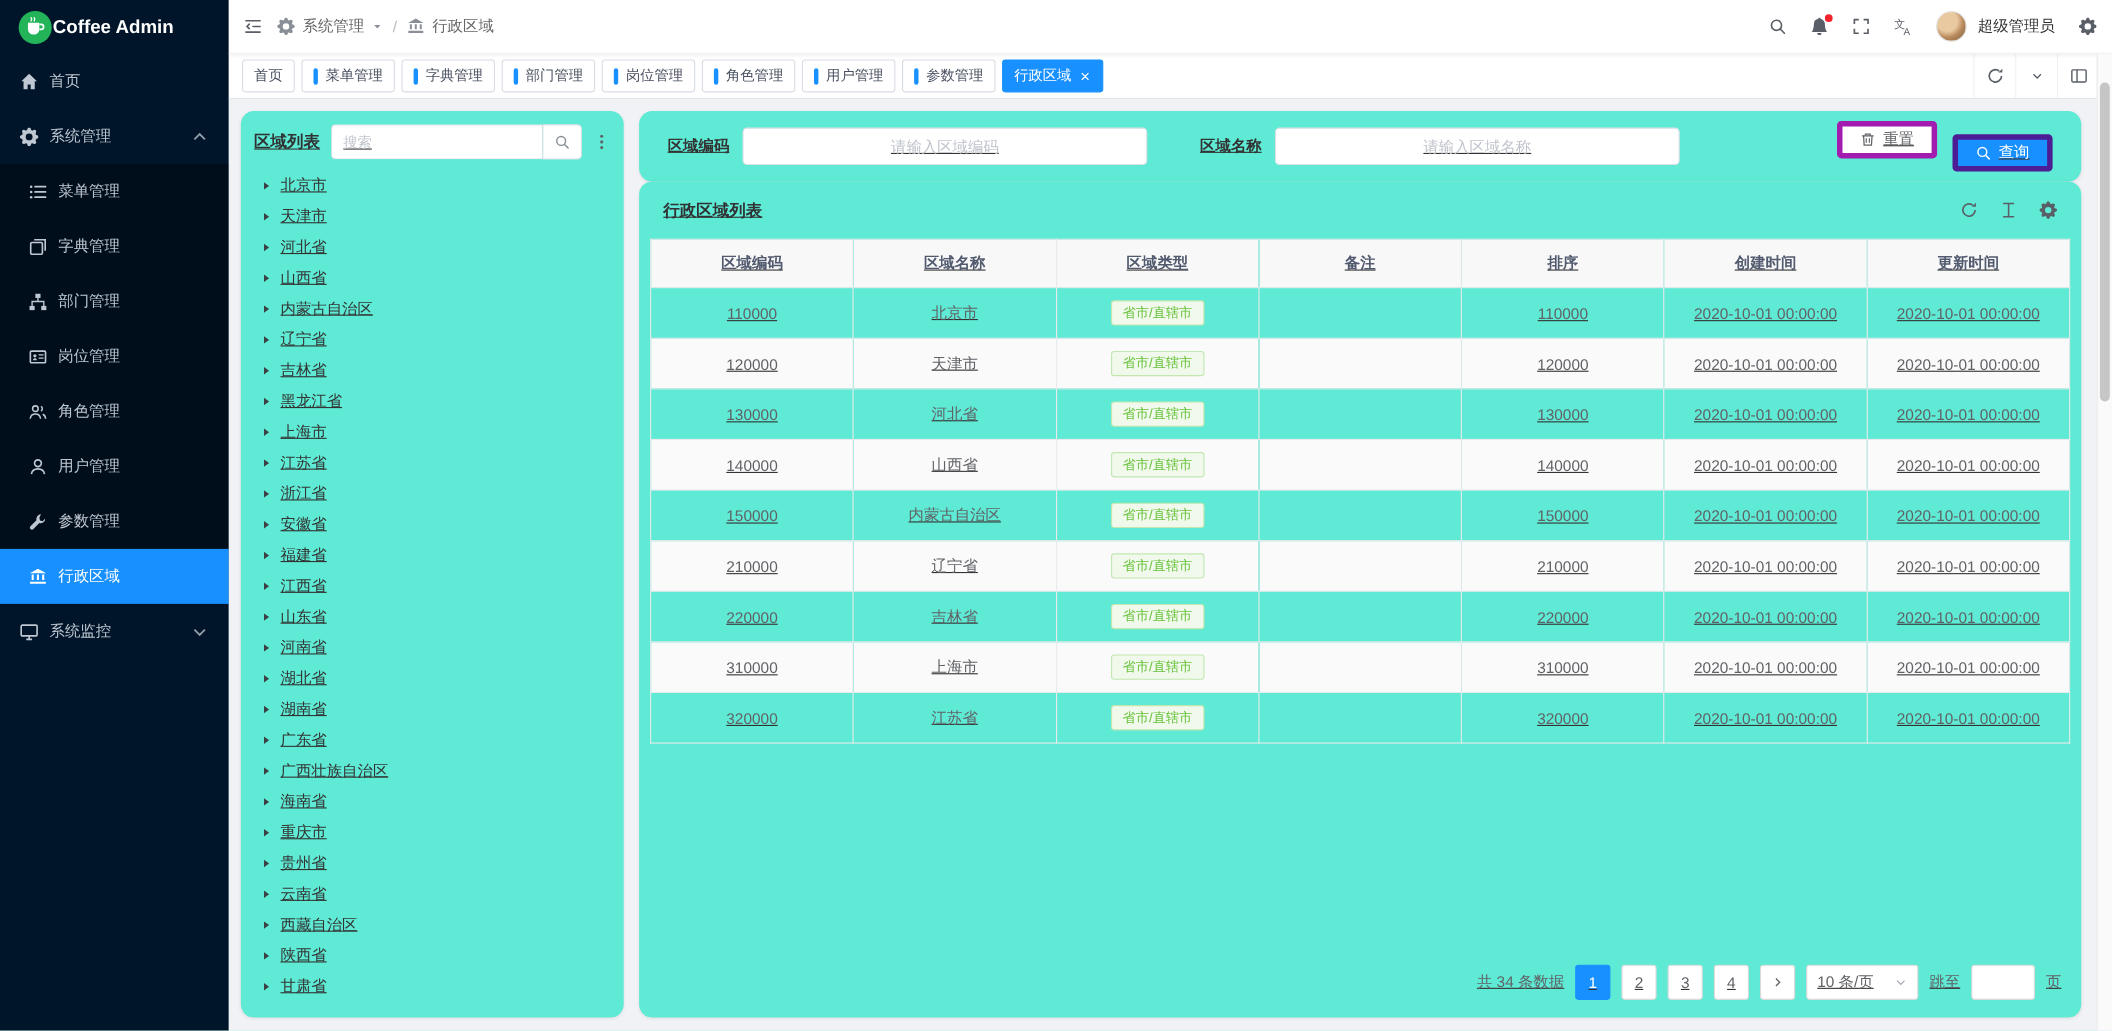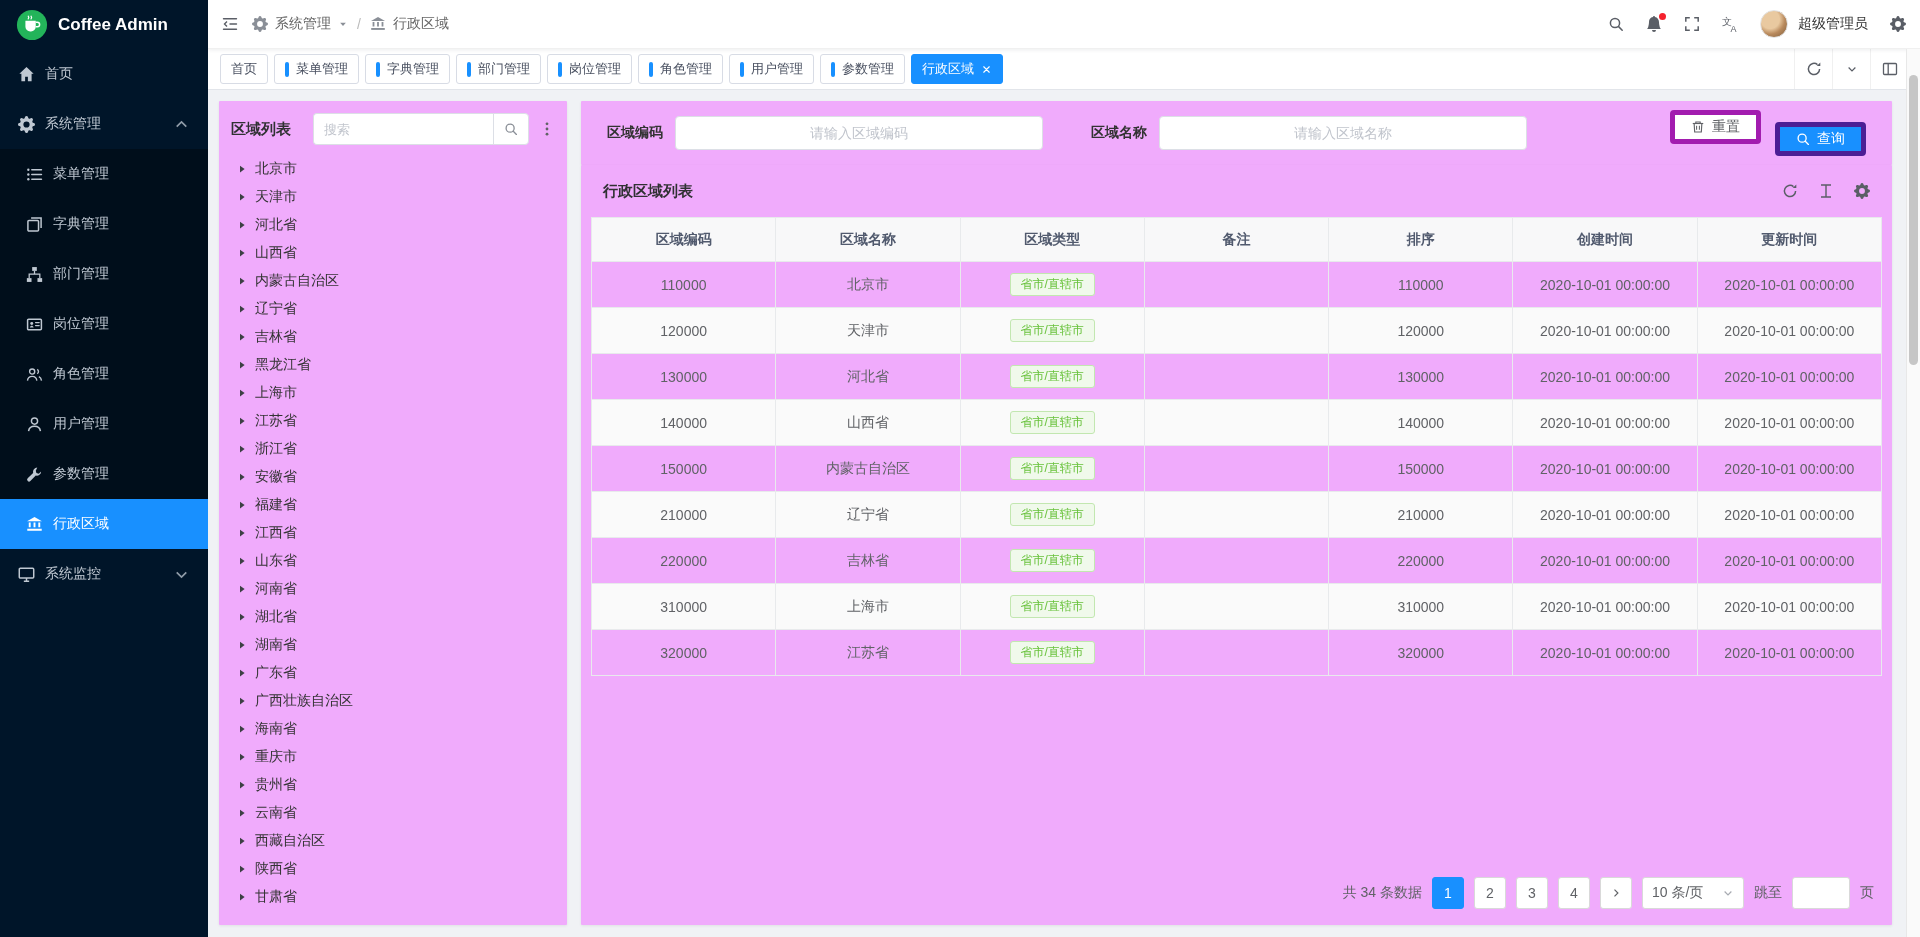--- a/index.html
+++ b/index.html
@@ -7,21 +7,21 @@
   body { font-family:"Liberation Sans","DejaVu Sans",sans-serif; font-size:14px; color:#333; background:#f0f2f5; }
   .app { position:relative; display:flex; width:1920px; height:937px; }
 
   .icon { display:inline-flex; width:16px; height:16px; flex-shrink:0; }
   .icon svg { width:100%; height:100%; display:block; }
   .icon.sm { width:12px; height:12px; }
   .icon.xs { width:10px; height:10px; }
 
   
   .sidebar { width:208px; flex-shrink:0; background:#001529; color:#bfc8d2; display:flex; flex-direction:column; }
-  .logo { height:49px; display:flex; align-items:center; gap:10px; padding:0 16px; flex-shrink:0; }
+  .logo { height:49px; display:flex; align-items:center; padding:0 16px; flex-shrink:0; }
   .logo-icon { width:32px; height:32px; }
   .logo-title { color:#fff; font-size:17px; font-weight:bold; white-space:nowrap; }
   .menu-item { height:50px; display:flex; align-items:center; gap:10px; padding:0 18px; font-size:14px; cursor:pointer; color:#bfc8d2; }
   .menu-item .icon { width:17px; height:17px; }
   .submenu { background:rgba(0,0,0,.32); }
   .submenu .menu-item { padding-left:26px; }
   .menu-item.active { background:#1890ff; color:#fff; }
   .menu-arrow { margin-left:auto; opacity:.75; }
 
   
@@ -42,27 +42,27 @@
   .tab { height:30px; display:inline-flex; align-items:center; gap:7px; padding:0 10px; border:1px solid #d8dce5; border-radius:3px; background:#fff; color:#495060; font-size:13px; cursor:pointer; white-space:nowrap; }
   .tab-accent { width:4px; height:15px; border-radius:2px; background:#1890ff; }
   .tab .tab-close { display:none; width:11px; height:11px; }
   .tab.active { background:#1890ff; border-color:#1890ff; color:#fff; }
   .tab.active .tab-close { display:inline-flex; }
   .tabsbar-tools { margin-left:auto; display:flex; align-items:center; height:100%; }
   .tbtn { width:38px; height:100%; display:flex; align-items:center; justify-content:center; color:#5a5e66; border-left:1px solid #f0f0f0; cursor:pointer; }
 
   
   .content { flex:1; display:flex; gap:14px; padding:11px 28px 12px 11px; min-height:0; background:#f0f2f5; }
-  .card { background:#f0abfc; border-radius:1px; box-shadow:0 1px 3px rgba(0,0,0,.07); }
+  .card { background:#5eead4; border-radius:12px; box-shadow:0 1px 3px rgba(0,0,0,.07);text-decoration:underline; }
 
   .tree-panel { width:348px; flex-shrink:0; display:flex; flex-direction:column; padding:12px 12px 0; overflow:hidden; }
   .tree-head { display:flex; align-items:center; gap:10px; padding-bottom:10px; flex-shrink:0; }
   .tree-title { font-size:15px; font-weight:bold; color:#303133; white-space:nowrap; }
   .tree-search { flex:1; display:flex; min-width:0; }
-  .tree-search input { flex:1; min-width:0; height:32px; border:1px solid #dcdfe6; border-right:none; border-radius:4px 0 0 4px; padding:0 10px; font-size:13px; outline:none; color:#333;margin-left:12px; }
+  .tree-search input { flex:1; min-width:0; height:32px; border:1px solid #dcdfe6; border-right:none; border-radius:4px 0 0 4px; padding:0 10px; font-size:13px; outline:none; color:#333; }
   .search-btn { width:36px; height:32px; border:1px solid #dcdfe6; background:#fff; border-radius:0 4px 4px 0; display:flex; align-items:center; justify-content:center; color:#8a8f97; cursor:pointer; }
   .search-btn .icon { width:14px; height:14px; }
   .dots { color:#606266; cursor:pointer; }
   .tree-list { flex:1; overflow:hidden; }
   .tree-item { height:28px; display:flex; align-items:center; gap:8px; padding:0 6px; font-size:14px; color:#333; cursor:pointer; }
   .tree-item .caret { color:#3c3f44; }
 
   .right-col { flex:1; display:flex; flex-direction:column; min-width:0; }
 
   .search-card { height:64px; flex-shrink:0; display:flex; align-items:center; padding:0 26px; }

